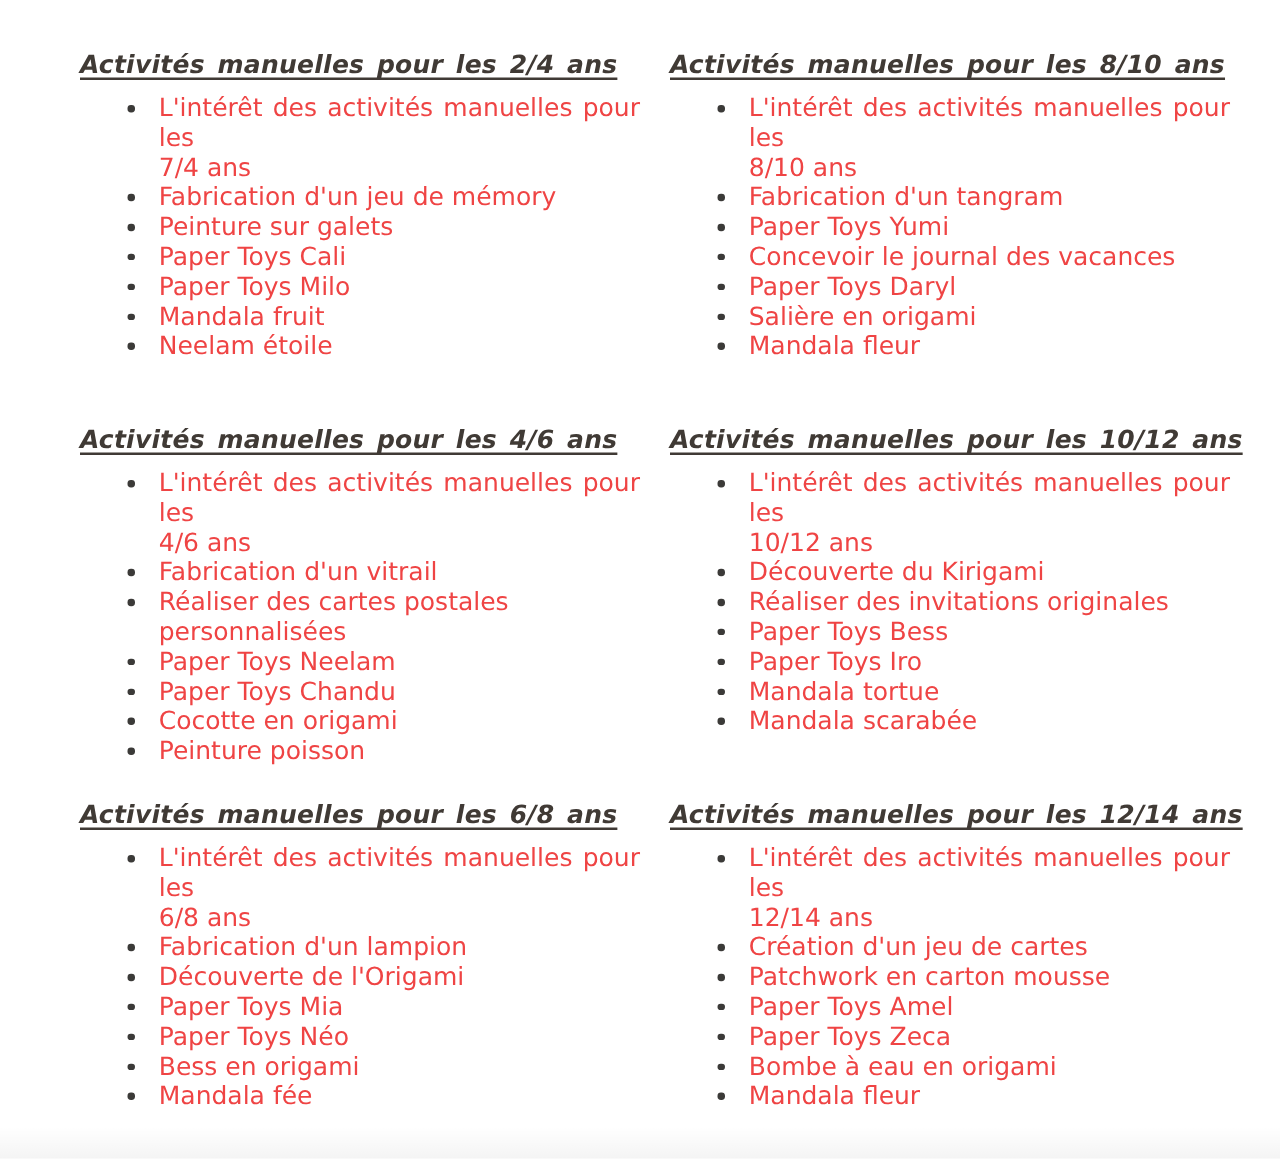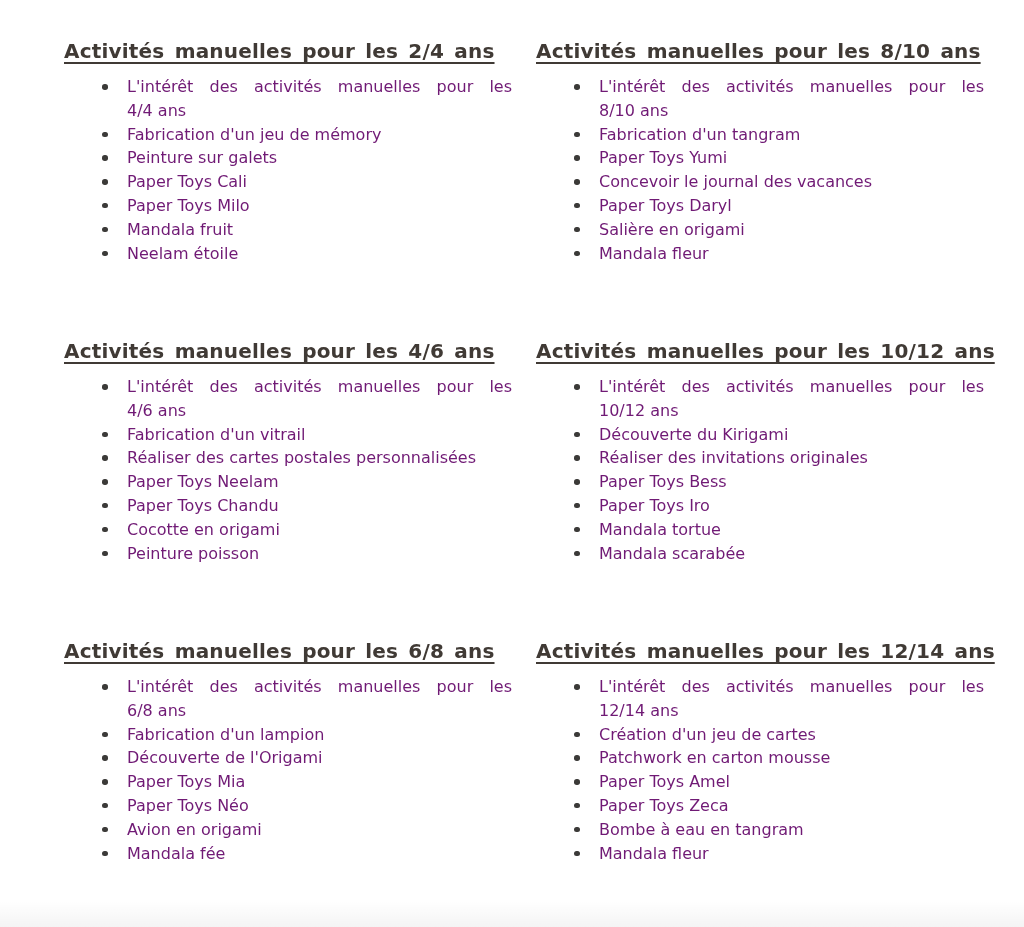--- a/index.html
+++ b/index.html
@@ -21,37 +21,38 @@
     left: 64px;
     display: grid;
     grid-template-columns: 448px 448px;
     grid-template-rows: repeat(3, 300px);
     grid-auto-flow: column;
     column-gap: 24px;
   }
   .section { width: 448px; }
   .section-title {
     font-family: "DejaVu Sans", sans-serif;
+    font-style: italic;
     font-weight: 700;
     font-size: 20px;
     line-height: 30px;
     letter-spacing: 0.2px;
     word-spacing: 3px;
     color: #403a35;
     text-decoration: underline;
     text-decoration-thickness: 1.5px;
     text-underline-offset: 4px;
     margin: 0 0 9px 0;
     white-space: nowrap;
   }
   ul.items {
     list-style: none;
-    font-size: 16px;
+    font-size: 20px;
     line-height: 23.8px;
-    color: #701a75;
+    color: #ef4444;
   }
   ul.items li {
     position: relative;
     padding-left: 63px;
   }
   ul.items li::before {
     content: "";
     position: absolute;
     left: 38px;
     top: 9px;
@@ -80,21 +81,21 @@
 <body>
 
 <div class="page">
   <div class="grid">
 
     <section class="section">
       <h2 class="section-title">Activités manuelles pour les 2/4 ans</h2>
       <ul class="items">
         <li class="lead">
           <span class="lead-line1">L'intérêt des activités manuelles pour les</span>
-          <span class="lead-line2">4/4 ans</span>
+          <span class="lead-line2">7/4 ans</span>
         </li>
         <li>Fabrication d'un jeu de mémory</li>
         <li>Peinture sur galets</li>
         <li>Paper Toys Cali</li>
         <li>Paper Toys Milo</li>
         <li>Mandala fruit</li>
         <li>Neelam étoile</li>
       </ul>
     </section>
 
@@ -118,21 +119,21 @@
       <h2 class="section-title">Activités manuelles pour les 6/8 ans</h2>
       <ul class="items">
         <li class="lead">
           <span class="lead-line1">L'intérêt des activités manuelles pour les</span>
           <span class="lead-line2">6/8 ans</span>
         </li>
         <li>Fabrication d'un lampion</li>
         <li>Découverte de l'Origami</li>
         <li>Paper Toys Mia</li>
         <li>Paper Toys Néo</li>
-        <li>Avion en origami</li>
+        <li>Bess en origami</li>
         <li>Mandala fée</li>
       </ul>
     </section>
 
     <section class="section">
       <h2 class="section-title">Activités manuelles pour les 8/10 ans</h2>
       <ul class="items">
         <li class="lead">
           <span class="lead-line1">L'intérêt des activités manuelles pour les</span>
           <span class="lead-line2">8/10 ans</span>
@@ -166,20 +167,20 @@
       <h2 class="section-title">Activités manuelles pour les 12/14 ans</h2>
       <ul class="items">
         <li class="lead">
           <span class="lead-line1">L'intérêt des activités manuelles pour les</span>
           <span class="lead-line2">12/14 ans</span>
         </li>
         <li>Création d'un jeu de cartes</li>
         <li>Patchwork en carton mousse</li>
         <li>Paper Toys Amel</li>
         <li>Paper Toys Zeca</li>
-        <li>Bombe à eau en tangram</li>
+        <li>Bombe à eau en origami</li>
         <li>Mandala fleur</li>
       </ul>
     </section>
 
   </div>
   <div class="bottom-fade"></div>
 </div>
 
 </body></html>

